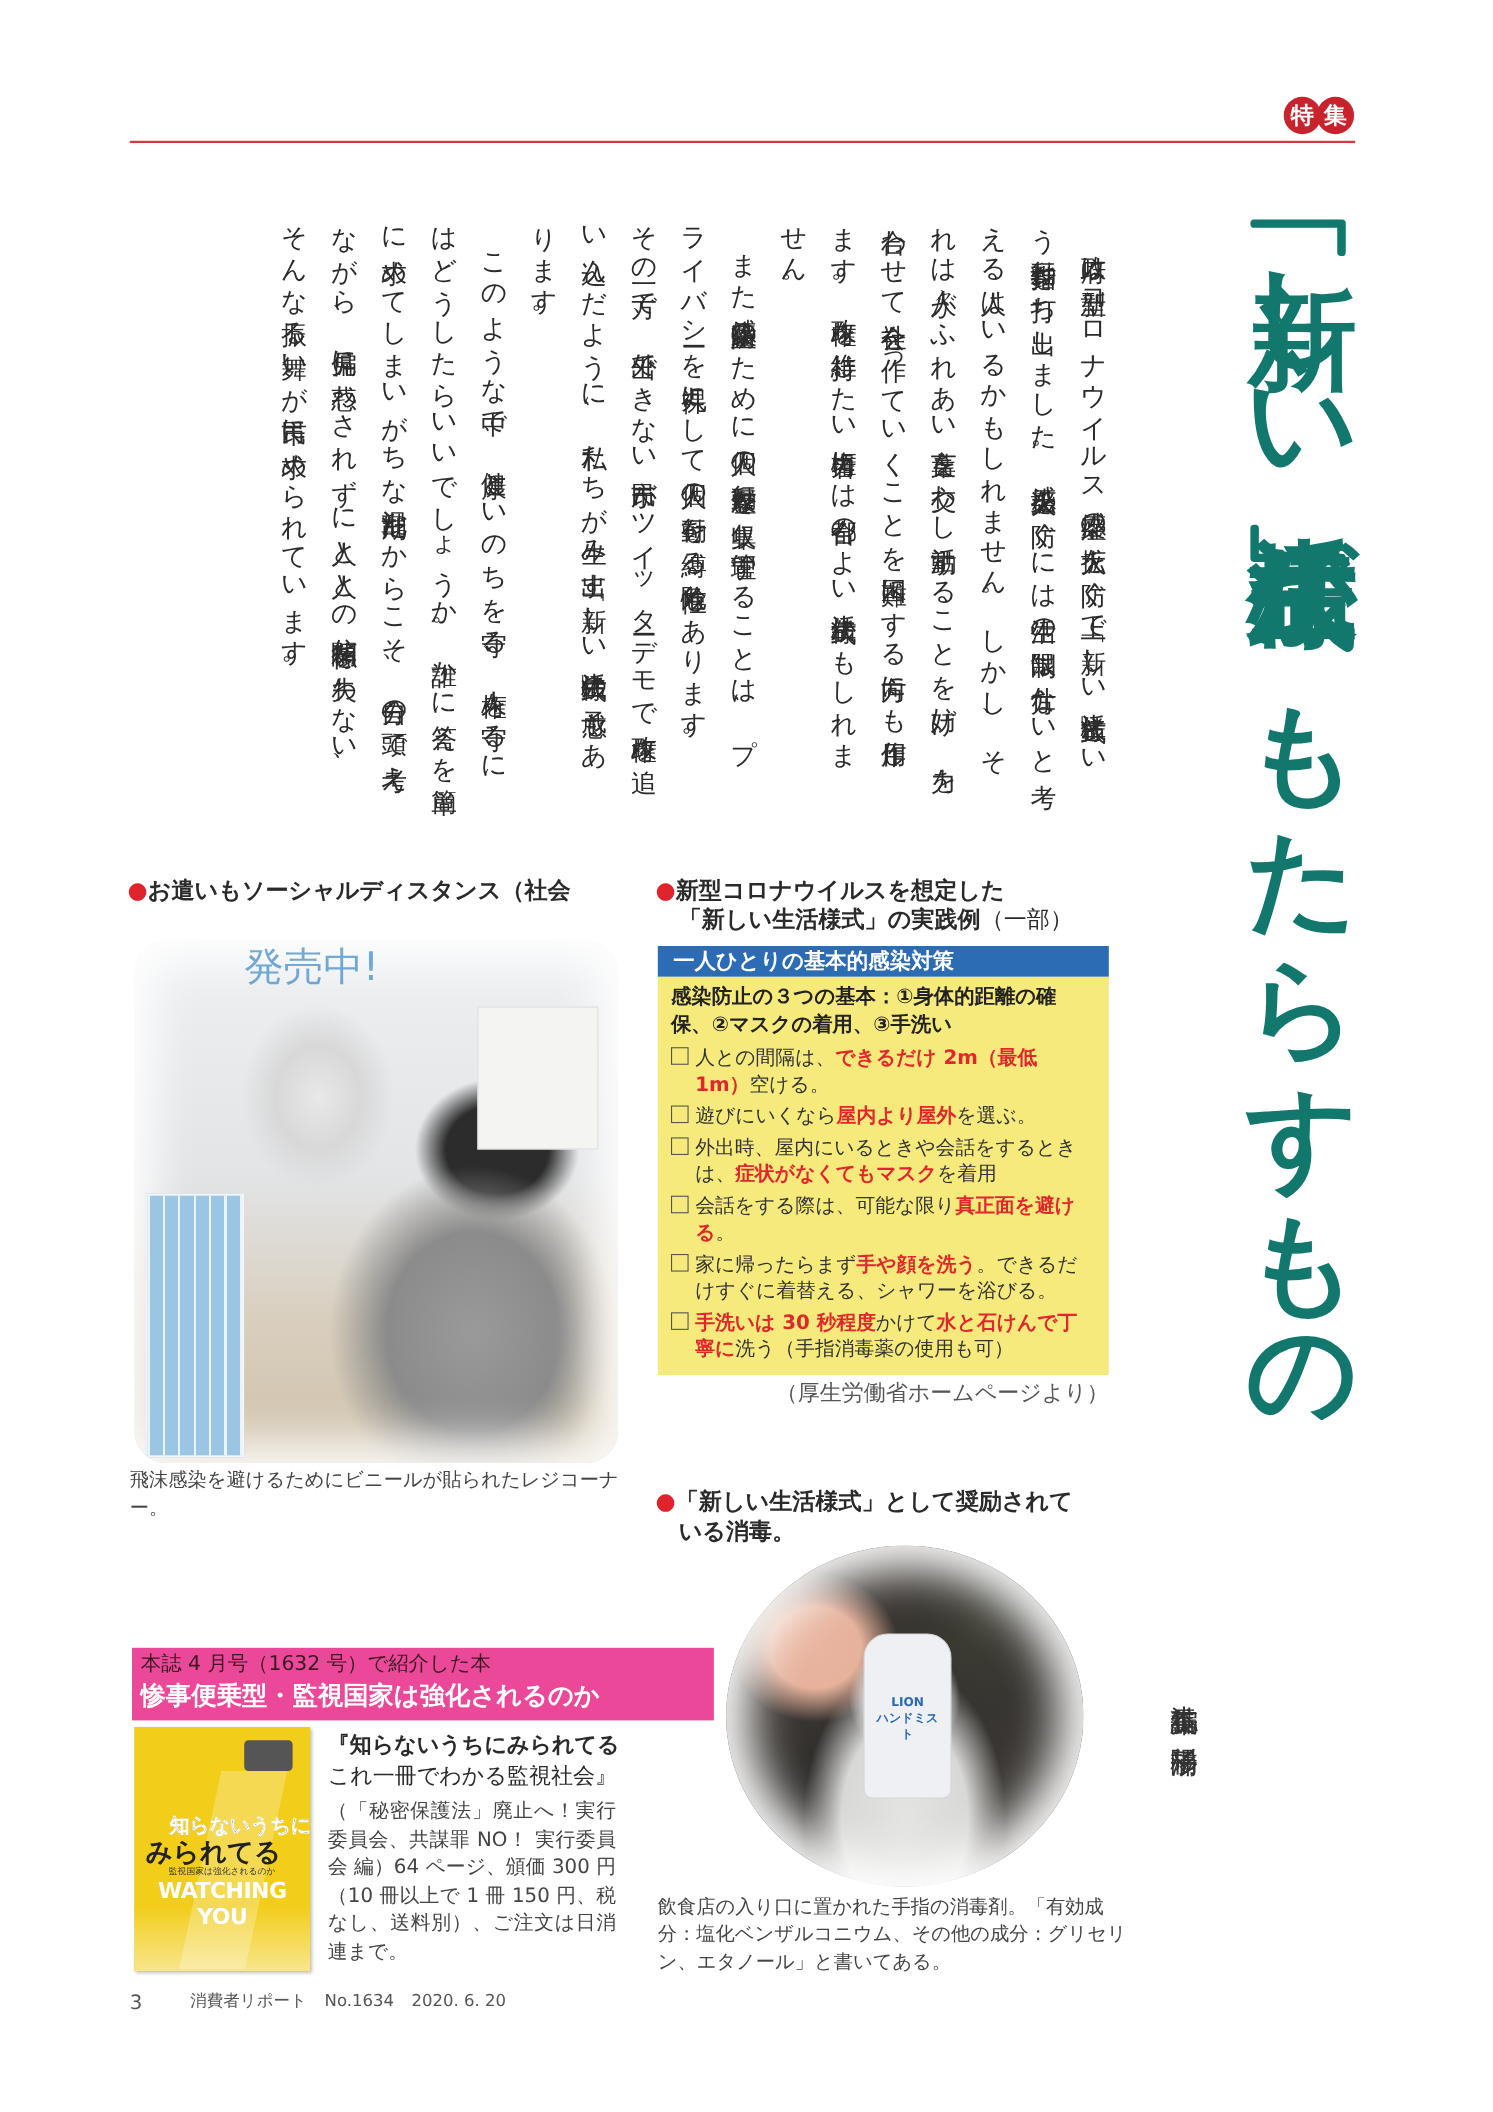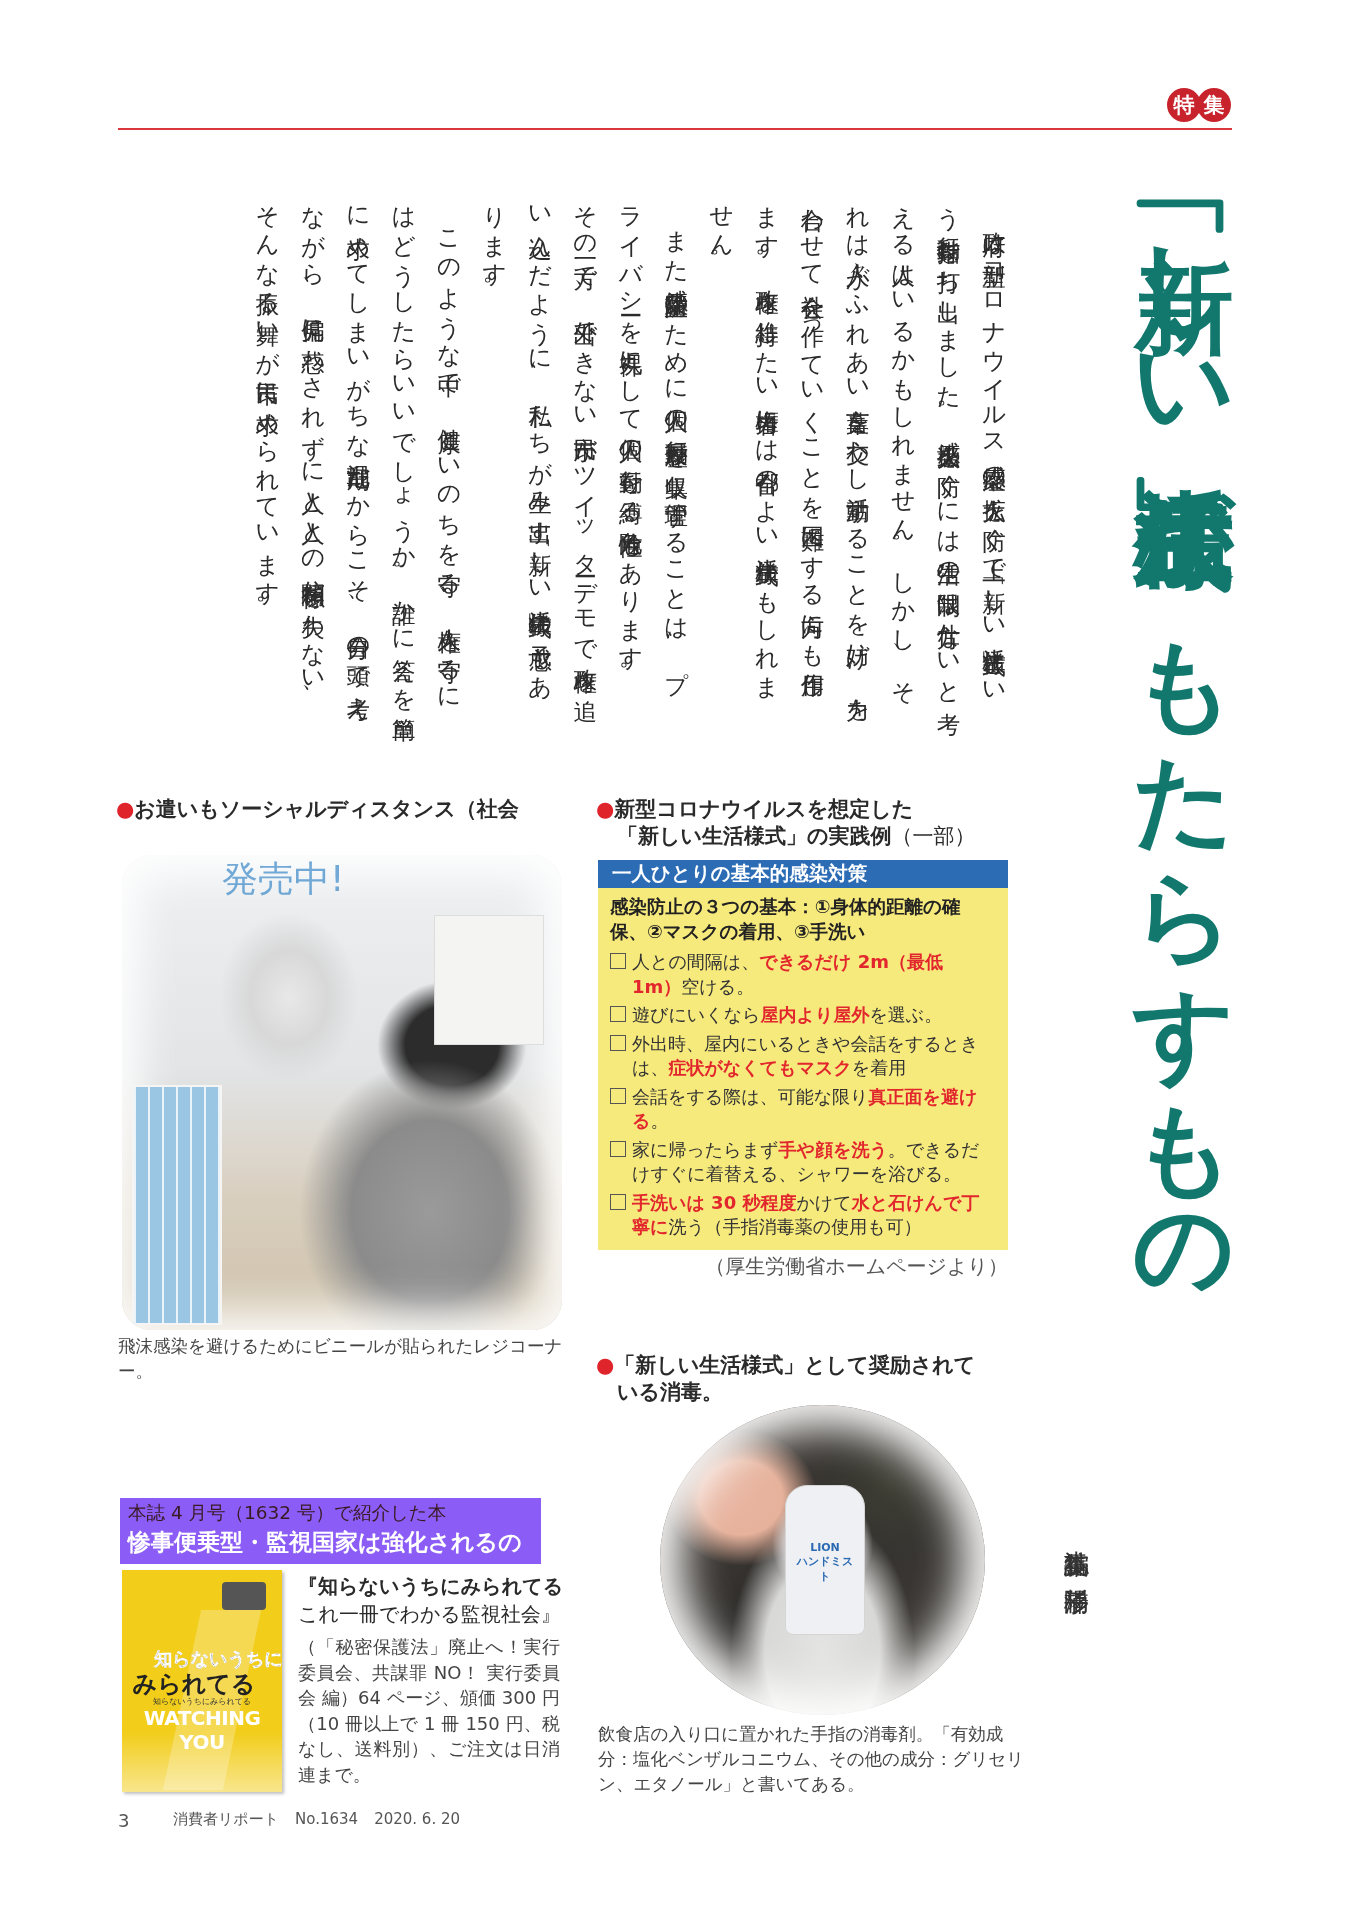--- a/index.html
+++ b/index.html
@@ -63,21 +63,21 @@
       radial-gradient(ellipse at 25% 30%, #e9b4a0 0%, #e6b29c 12%, transparent 22%),
       radial-gradient(ellipse at 70% 25%, #3e3e34 0%, transparent 25%),
       radial-gradient(ellipse at 50% 80%, #e4e4e2 0%, #d8d8d6 25%, transparent 40%),
       linear-gradient(135deg, #5c534a 0%, #2f2d2b 45%, #48443e 100%);
     box-shadow: inset 0 0 40px 22px rgba(255,255,255,0.95);
   }
   .photo-disinfect .bottle { position: absolute; left: 125px; top: 80px; width: 80px; height: 150px; background: #eef0f3; border-radius: 22px 22px 8px 8px; border: 1px solid #d5d5d5; }
   .photo-disinfect .label { position: absolute; left: 6px; top: 55px; width: 66px; font-size: 11px; color: #2b6ab3; font-weight: bold; text-align: center; }
 
   
-  .book-banner { position: absolute; left: 120px; top: 1498px; width: 421px; height: 66px; background: #8b5cf6; color: #fff; padding: 2px 8px; }
+  .book-banner { position: absolute; left: 120px; top: 1498px; width: 529px; height: 66px; background: #ec4899; color: #fff; padding: 2px 8px; }
   .book-banner .l1 { font-size: 18.5px; line-height: 26px; color: #3a1a22; }
   .book-banner .l2 { font-size: 23px; line-height: 32px; font-weight: bold; color: #fff; }
   .book-cover { position: absolute; left: 122px; top: 1570px; width: 160px; height: 222px; background: #f2cd1a; box-shadow: 2px 2px 3px rgba(0,0,0,0.25); overflow: hidden; }
   .book-cover .t1 { position: absolute; left: 0; top: 77px; width: 193px; text-align: center; font-weight: bold; font-size: 18px; color: #222; -webkit-text-stroke: 0.5px #fff; }
   .book-cover .t2 { position: absolute; left: 0; top: 98px; width: 144px; text-align: center; font-weight: bold; font-size: 24px; color: #222; }
   .book-cover .t3 { position: absolute; left: 0; top: 126px; width: 160px; text-align: center; font-size: 8px; color: #333; }
   .book-cover .t4 { position: absolute; left: 0; top: 136px; width: 160px; text-align: center; font-weight: bold; font-size: 20px; color: #fff; letter-spacing: -0.5px; }
   .book-cover .beam { position: absolute; left: 60px; top: 40px; width: 60px; height: 180px; background: rgba(255,255,255,0.25); transform: skewX(-12deg); }
   .book-cover .cam { position: absolute; left: 100px; top: 12px; width: 44px; height: 28px; background: #555; border-radius: 4px; }
   .book-cover .people { position: absolute; left: 0; bottom: 0; width: 160px; height: 60px; background: linear-gradient(180deg, transparent, rgba(255,255,255,0.5)); }
@@ -155,21 +155,21 @@
 
 <div class="book-banner">
   <div class="l1">本誌 4 月号（1632 号）で紹介した本</div>
   <div class="l2">惨事便乗型・監視国家は強化されるのか</div>
 </div>
 <div class="book-cover">
   <div class="beam"></div>
   <div class="cam"></div>
   <div class="t1">知らないうちに</div>
   <div class="t2">みられてる</div>
-  <div class="t3">知らないうちにみられてる</div>
+  <div class="t3">監視国家は強化されるのか</div>
   <div class="t4">WATCHING YOU</div>
   <div class="people"></div>
 </div>
 <div class="book-title">
   <div class="b">『知らないうちにみられてる</div>
   <div>これ一冊でわかる監視社会』</div>
 </div>
 <div class="book-desc">（「秘密保護法」廃止へ！実行委員会、共謀罪 NO！ 実行委員会 編）64 ページ、頒価 300 円（10 冊以上で 1 冊 150 円、税なし、送料別）、ご注文は日消連まで。</div>
 
 <div class="footer">

